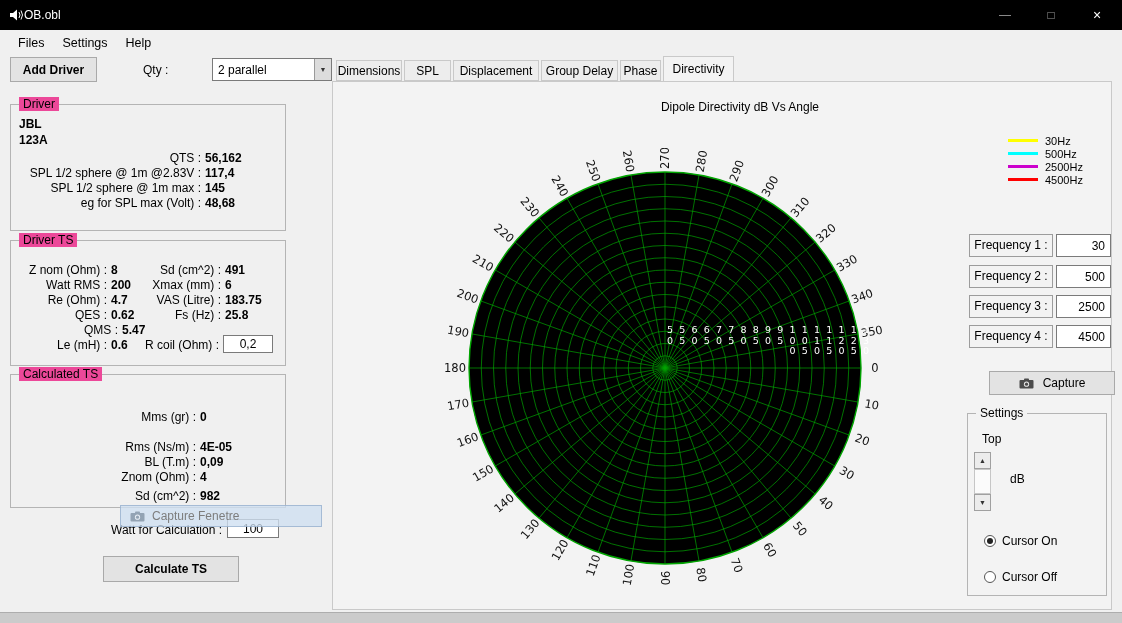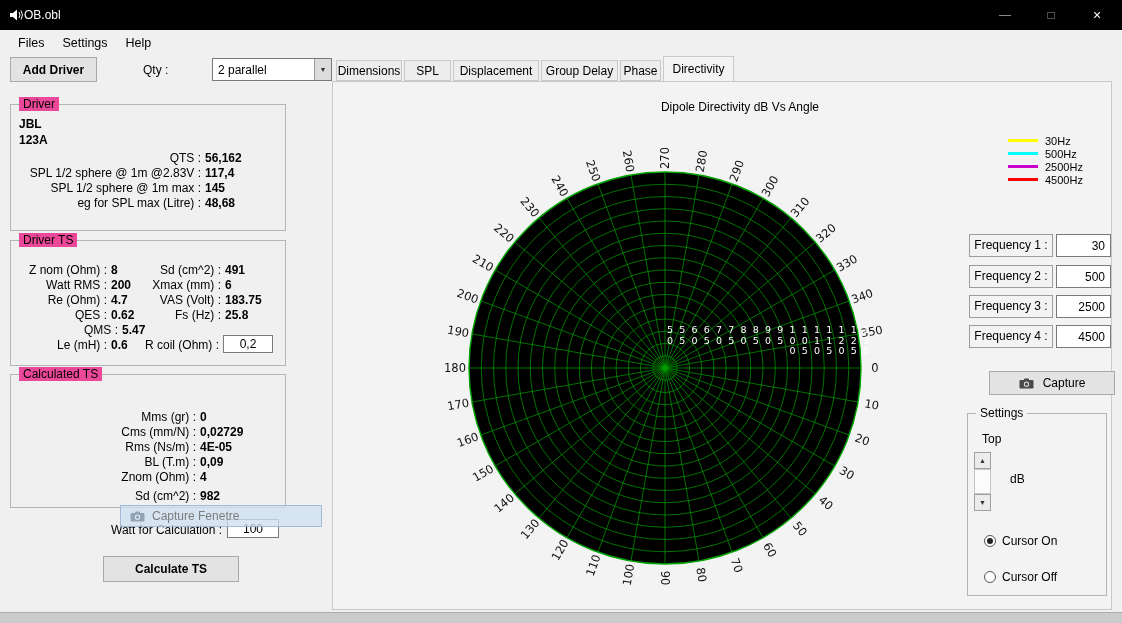--- a/index.html
+++ b/index.html
@@ -101,21 +101,21 @@
   </div>
   <div class="kv" style="left:4px;top:61px;">
     <span class="lbl" style="width:190px;">SPL 1/2 sphere @ 1m @2.83V :</span>
     <span class="val">117,4</span>
   </div>
   <div class="kv" style="left:4px;top:76px;">
     <span class="lbl" style="width:190px;">SPL 1/2 sphere @ 1m max :</span>
     <span class="val">145</span>
   </div>
   <div class="kv" style="left:4px;top:91px;">
-    <span class="lbl" style="width:190px;">eg for SPL max (Litre) :</span>
+    <span class="lbl" style="width:190px;">eg for SPL max (Volt) :</span>
     <span class="val">48,68</span>
   </div>
 </div>
 
 <div class="groupbox" style="left:10px;top:240px;width:276px;height:126px;">
   <span class="gb-title">Driver TS</span>
 
   <div class="kv" style="left:4px;top:22px;">
     <span class="lbl" style="width:96px;">Z nom (Ohm) :</span>
     <span class="val">8</span>
@@ -143,41 +143,37 @@
 
   <div class="kv" style="left:136px;top:22px;">
     <span class="lbl" style="width:78px;">Sd (cm^2) :</span>
     <span class="val">491</span>
   </div>
   <div class="kv" style="left:136px;top:37px;">
     <span class="lbl" style="width:78px;">Xmax (mm) :</span>
     <span class="val">6</span>
   </div>
   <div class="kv" style="left:136px;top:52px;">
-    <span class="lbl" style="width:78px;">VAS (Volt) :</span>
+    <span class="lbl" style="width:78px;">VAS (Litre) :</span>
     <span class="val">183.75</span>
   </div>
   <div class="kv" style="left:136px;top:67px;">
     <span class="lbl" style="width:78px;">Fs (Hz) :</span>
     <span class="val">25.8</span>
   </div>
 
   <span class="abs" style="left:4px;top:97px;width:204px;text-align:right;display:inline-block;">R coil (Ohm) :</span>
   <input class="tbox" style="left: 212px; top: 94px; width: 50px; height: 18px; text-align: center;" value="0,2">
 </div>
 
 <div class="groupbox" style="left:10px;top:374px;width:276px;height:134px;">
   <span class="gb-title">Calculated TS</span>
   <div class="kv" style="left:4px;top:35px;">
     <span class="lbl" style="width:185px;">Mms (gr) :</span>
     <span class="val">0</span>
-  </div>
-  <div class="kv" style="left:4px;top:50px;">
-    <span class="lbl" style="width:185px;">Cms (mm/N) :</span>
-    <span class="val">0,02729</span>
   </div>
   <div class="kv" style="left:4px;top:65px;">
     <span class="lbl" style="width:185px;">Rms (Ns/m) :</span>
     <span class="val">4E-05</span>
   </div>
   <div class="kv" style="left:4px;top:80px;">
     <span class="lbl" style="width:185px;">BL (T.m) :</span>
     <span class="val">0,09</span>
   </div>
   <div class="kv" style="left:4px;top:95px;">

